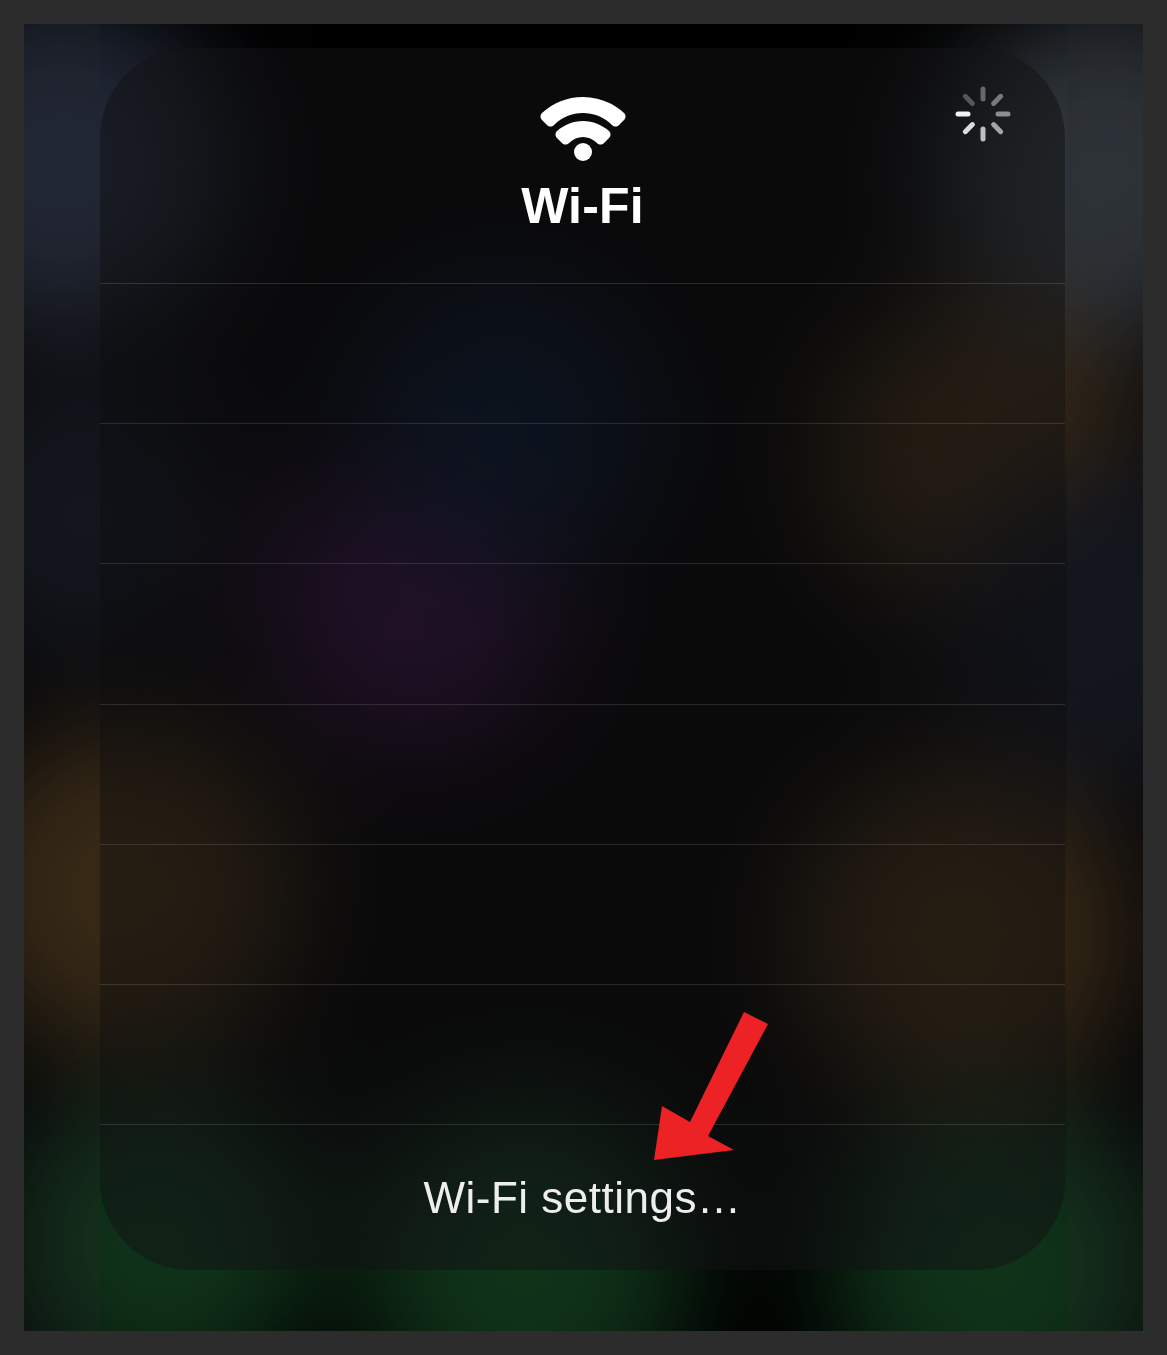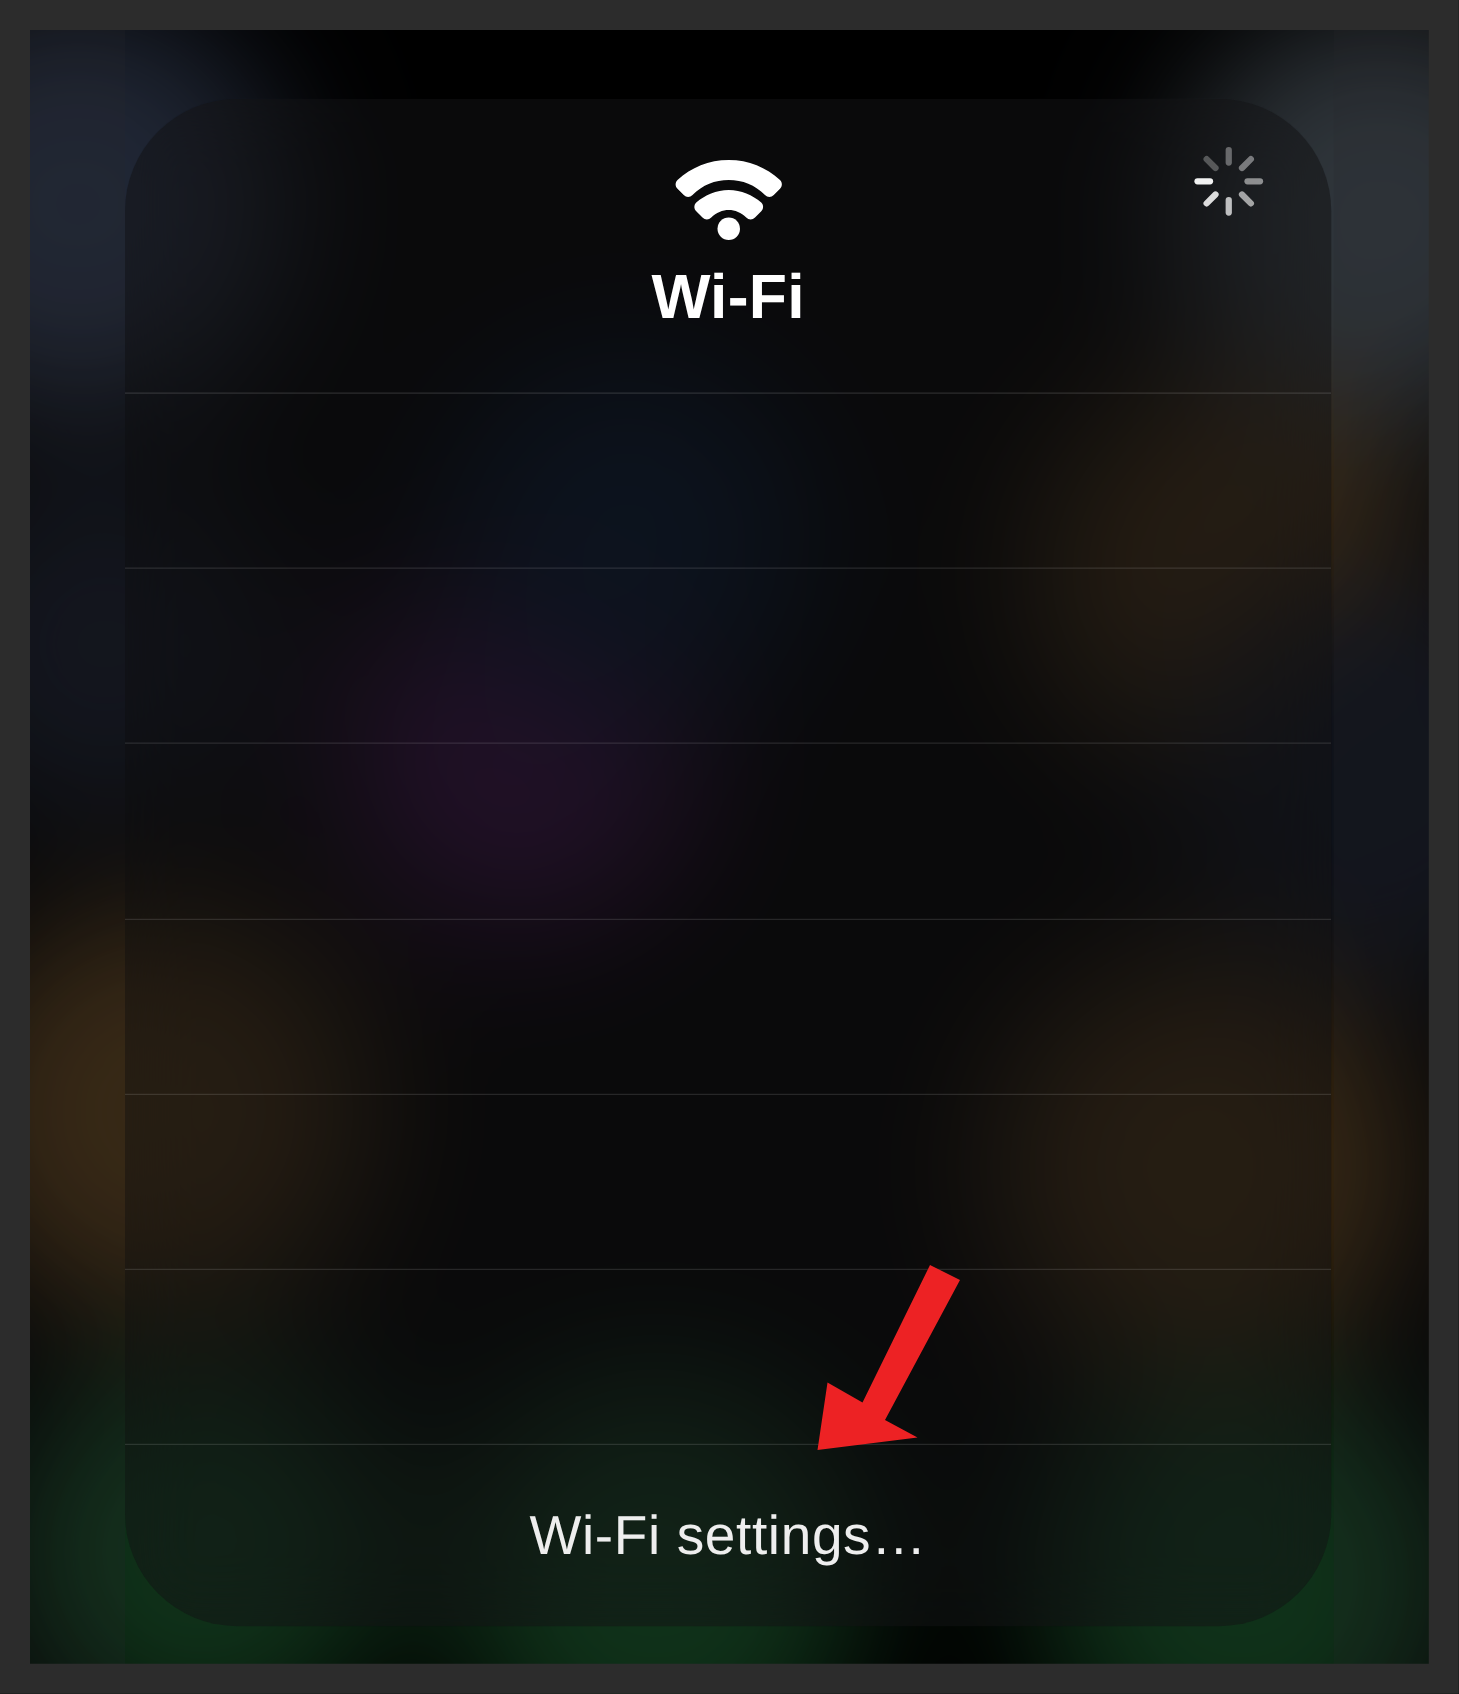--- a/index.html
+++ b/index.html
@@ -44,21 +44,21 @@
       position: absolute; top: 0; bottom: 0; width: 76px;
       background: rgba(40,40,45,0.2);
       z-index: 2;
     }
     .strip-left { left: 24px; }
     .strip-right { right: 24px; }
 
     .panel {
       position: absolute;
       left: 100px;
-      top: 79px;
+      top: 48px;
       width: 965px;
       height: 1222px;
       border-radius: 90px;
       background: rgba(20,20,22,0.52);
       backdrop-filter: blur(28px);
       -webkit-backdrop-filter: blur(28px);
       z-index: 3;
       overflow: hidden;
       display: flex;
       flex-direction: column;

